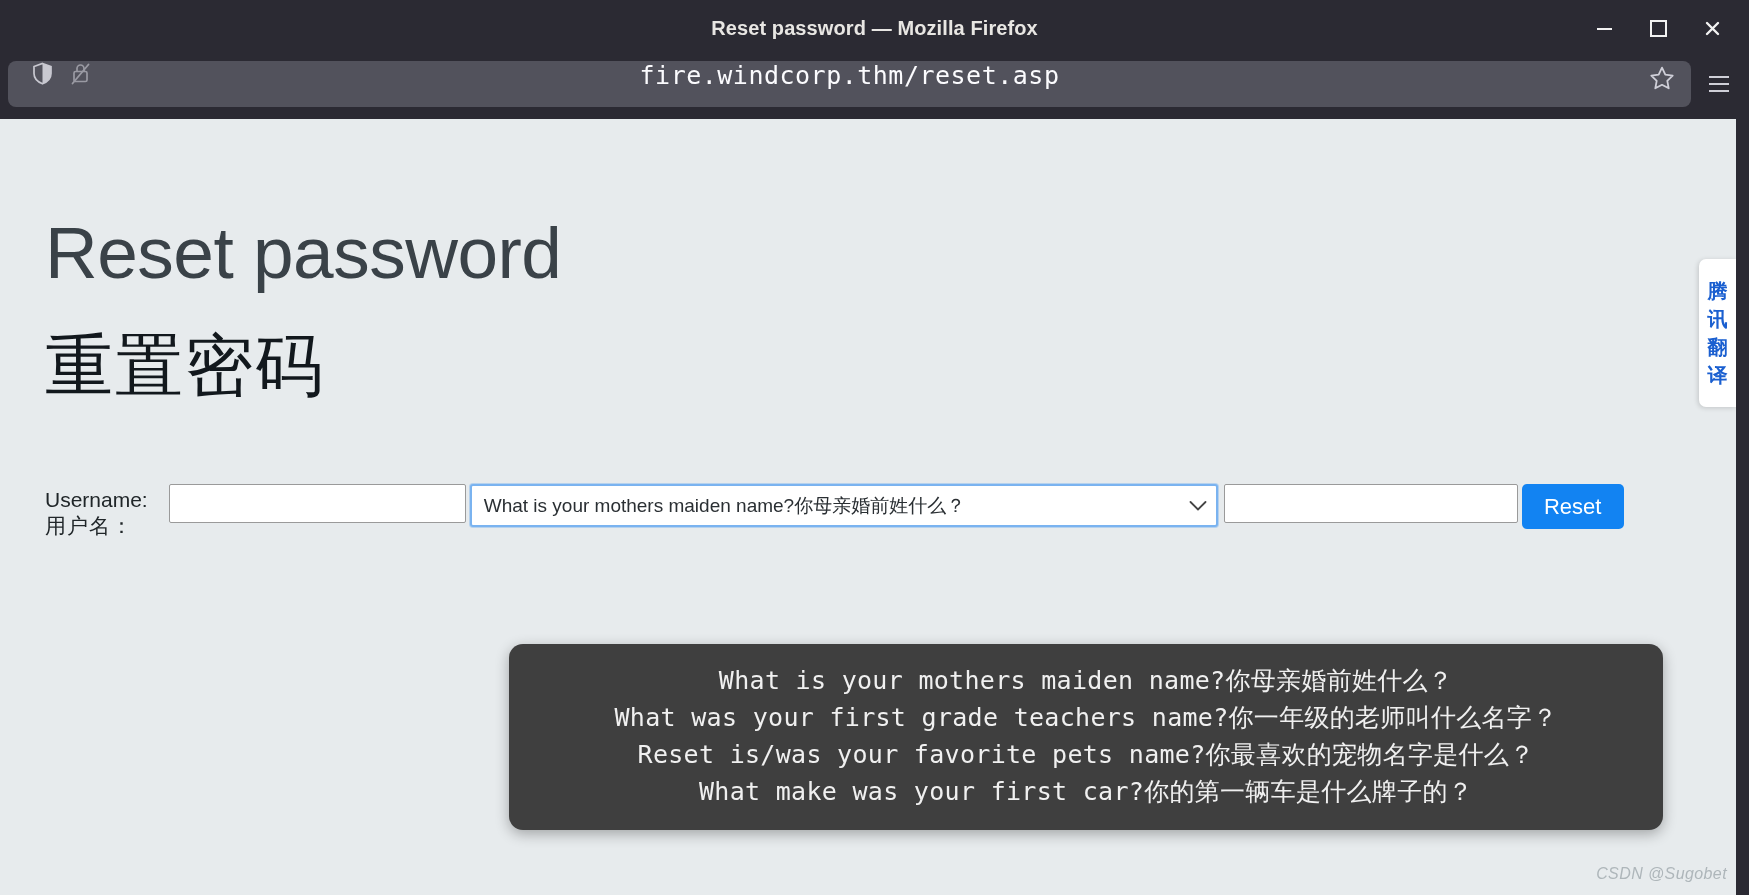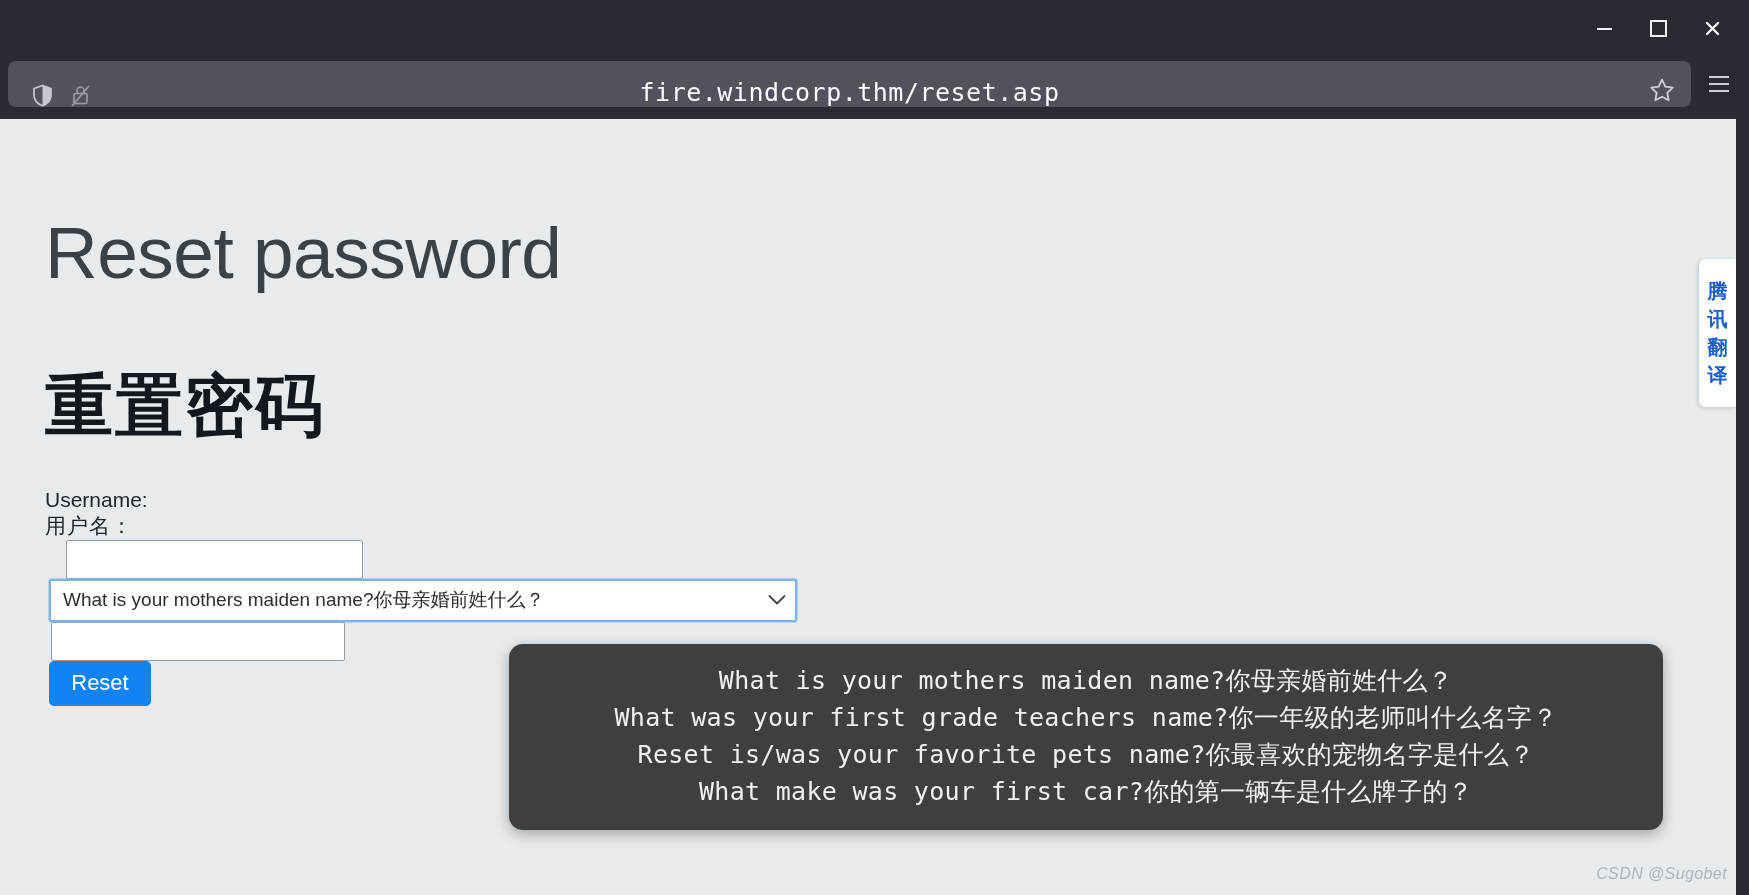--- a/index.html
+++ b/index.html
@@ -75,21 +75,21 @@
     display: flex;
     align-items: center;
     padding: 0 8px 8px 8px;
   }
   .urlbar {
     flex: 1;
     height: 46px;
     background: #52525c;
     border-radius: 8px;
     display: flex;
-    align-items: flex-end;
+    align-items: flex-start;
     padding: 0 12px;
     position: relative;
     cursor: text;
   }
   .urlbar-icons {
     display: flex;
     align-items: center;
     gap: 14px;
     padding-left: 10px;
     z-index: 2;
@@ -152,35 +152,33 @@
     font-weight: 300;
     color: #3a4248;
     letter-spacing: -0.5px;
     line-height: 1;
   }
   h2.page-title-cn {
     position: absolute;
     left: 45px;
     top: 212px;
     font-size: 68px;
-    font-weight: bold;
+    font-weight: normal;
     color: #12181d;
     line-height: 1;
     letter-spacing: 2px;
-    margin-top: 40px;
   }
 
   
   .form-row {
     position: absolute;
     left: 45px;
     top: 365px;
     display: flex;
     align-items: flex-start;
-    flex-direction: column;
   }
   .label-block {
     font-size: 21px;
     color: #202629;
     line-height: 1.25;
     padding-top: 3px;
     white-space: nowrap;
   }
   .label-cn { letter-spacing: 1px; }
 
@@ -296,20 +294,21 @@
     user-select: none;
     font-style: italic;
   }
 </style>
 </head>
 <body>
 
 <div class="window">
 
   <div class="titlebar">
+    <div class="titlebar-title">Reset password — Mozilla Firefox</div>
     <div class="window-controls">
       <div class="wc-btn wc-min"></div>
       <div class="wc-btn wc-max"></div>
       <div class="wc-btn wc-close">
         <svg width="17" height="17" viewBox="0 0 17 17">
           <path d="M3 3 L14 14 M14 3 L3 14" stroke="#f2f2f2" stroke-width="2.4" stroke-linecap="round"></path>
         </svg>
       </div>
     </div>
   </div>

